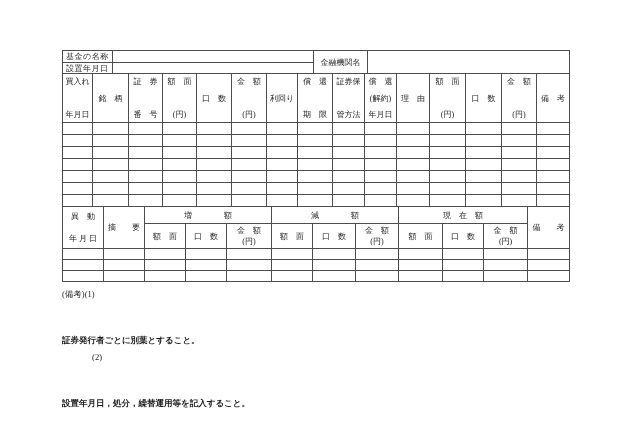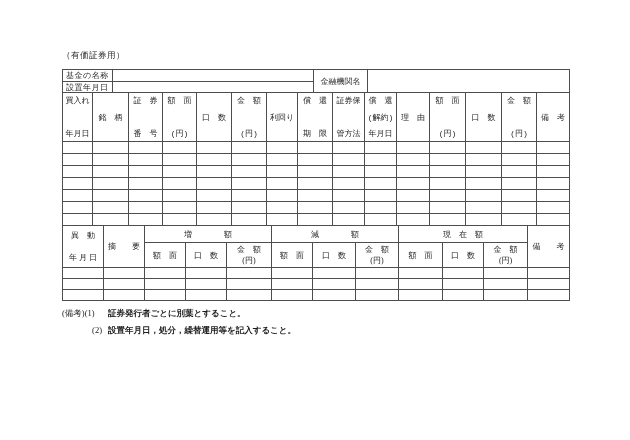--- a/index.html
+++ b/index.html
@@ -29,38 +29,37 @@
     overflow:hidden;white-space:nowrap;
     box-sizing:border-box;
   }
   .lbl{text-align:left;padding-left:3px;letter-spacing:0.5px;}
   .hcell{
     display:flex;flex-direction:column;
     justify-content:space-between;align-items:center;
     height:100%;box-sizing:border-box;padding:3px 0;
   }
   .hcell.one{justify-content:center;}
-  .h-top th{height:49px;font-family:Liberation Mono, monospace;}
+  .h-top th{height:49px;}
   .r-body td{height:12px;}
   .bot .r-body td{height:11px;}
   .grp th{height:17px;}
   .sub th{height:24px;}
   .notes{margin-top:7px;font-size:8.5px;line-height:10px;}
-  .note-line{display:flex;margin-bottom:7px;}
+  .note-line{display:flex;margin-bottom:7px;flex-direction:column;}
   .note-label{width:46px;flex:0 0 46px;}
   .note-label.indent{text-align:right;padding-right:6px;box-sizing:border-box;}
   .note-text{flex:1;font-weight:bold;}
 </style>
 </head>
 <body>
 
 <div class="page">
   <div class="sheet">
 
-    <div class="doc-title">（有価証券用）</div>
 
     <table class="top">
       <colgroup>
           <col style="width:50px">
           <col style="width:201px">
           <col style="width:54px">
           <col style="width:202px">
         </colgroup>
       <tbody>
         <tr style="height:12px">

